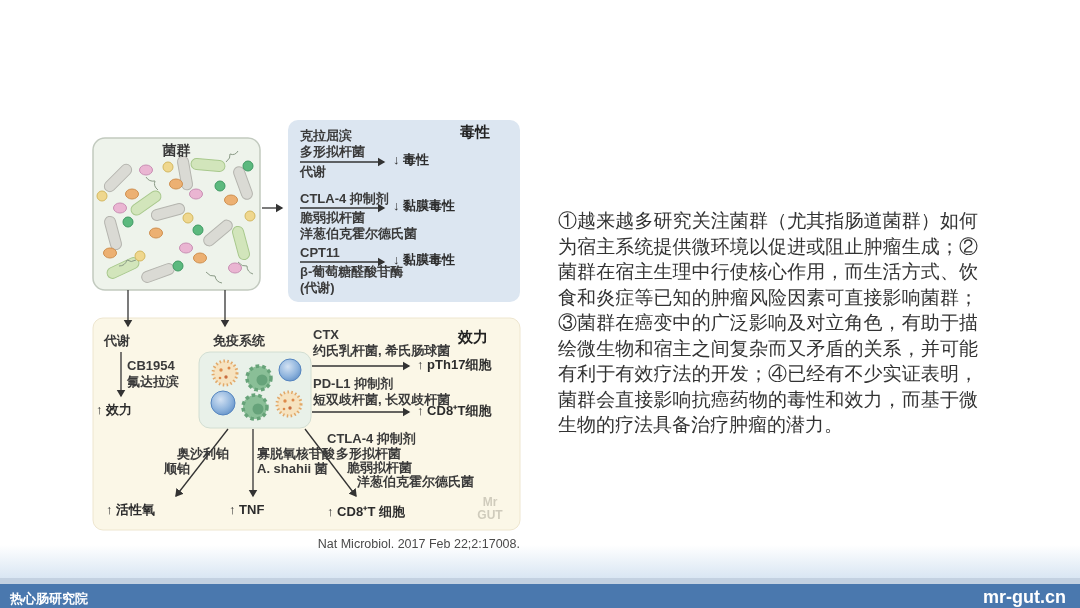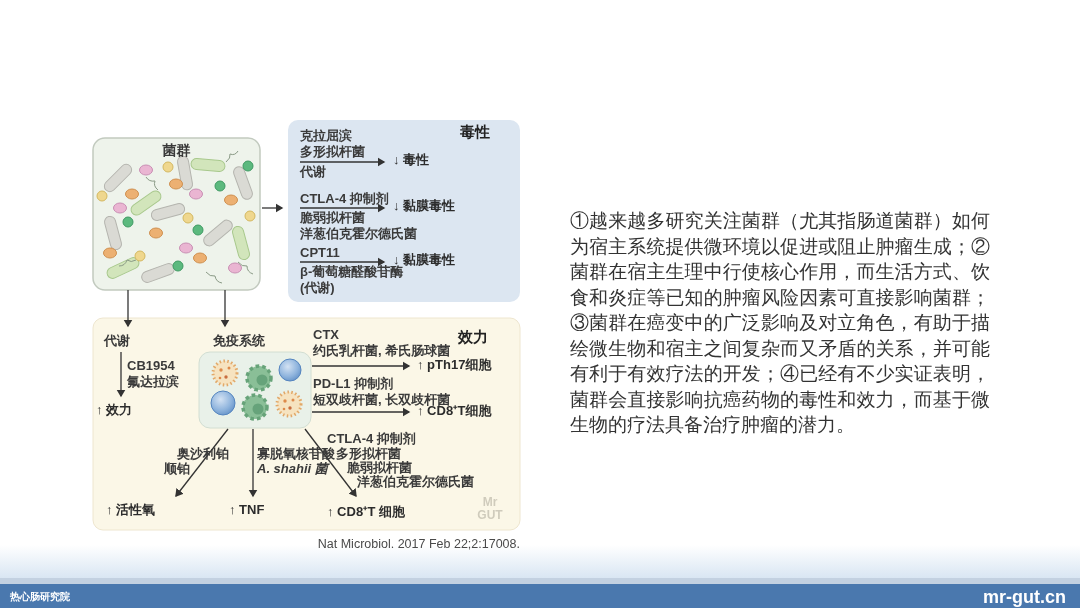--- a/index.html
+++ b/index.html
@@ -12,26 +12,26 @@
      white-space:pre-line;}
   .panel-label{font-size:15px;font-weight:800;color:#222;}
   .result{font-weight:700;color:#2c2c2c;}
   .svgwrap{position:absolute;left:88px;top:112px;width:440px;height:450px;}
   .watermark{position:absolute;left:468px;top:496px;width:44px;text-align:center;
      font-size:12px;font-weight:800;color:#b9b5a6;opacity:.65;line-height:1.05;white-space:pre-line;}
   .citation{position:absolute;left:230px;top:537px;width:290px;text-align:right;
      font-size:12.5px;color:#4a4a4a;}
   .citation .j{margin-left:40px;}
   .bodytext{position:absolute;left:558px;top:208px;width:420px;
-     font-size:19px;line-height:25.5px;color:#333;text-align:justify;margin-left:12px;}
+     font-size:19px;line-height:25.5px;color:#333;text-align:justify;}
   .bottom-fade{position:absolute;left:0;top:545px;width:1080px;height:33px;
      background:linear-gradient(#ffffff, #d9e6f3);}
   .footer-strip{position:absolute;left:0;top:578px;width:1080px;height:6px;background:#c3d1e1;}
   .footer-bar{position:absolute;left:0;top:584px;width:1080px;height:24px;background:#4a78ae;}
-  .footer-left{position:absolute;left:10px;top:590px;font-size:10px;font-weight:bold;color:#fff;}
+  .footer-left{position:absolute;left:10px;top:590px;font-size:13px;font-weight:bold;color:#fff;}
   .footer-right{position:absolute;right:14px;top:587px;font-size:18px;font-weight:bold;color:#fff;}
 </style>
 </head>
 <body>
 
 <div class="slide">
 
 
   <div class="bottom-fade"></div>
 
@@ -187,21 +187,21 @@
 
   <div class="t" style="left:313px;top:376px;">PD-L1 抑制剂</div>
   <div class="t" style="left:313px;top:392px;">短双歧杆菌, 长双歧杆菌</div>
   <div class="t result" style="left:417px;top:403px;">↑ CD8⁺T细胞</div>
 
   <div class="t" style="left:177px;top:446px;">奥沙利铂</div>
   <div class="t" style="left:164px;top:461px;">顺铂</div>
   <div class="t result" style="left:106px;top:502px;">↑ 活性氧</div>
 
   <div class="t" style="left:257px;top:446px;">寡脱氧核苷酸</div>
-  <div class="t" style="left:257px;top:461px;font-style:italic;">A. shahii 菌</div>
+  <div class="t" style="left:257px;top:461px;">A. shahii 菌</div>
   <div class="t result" style="left:229px;top:502px;">↑ TNF</div>
 
   <div class="t" style="left:327px;top:431px;">CTLA-4 抑制剂</div>
   <div class="t" style="left:336px;top:446px;font-family:Liberation Serif, serif;">多形拟杆菌</div>
   <div class="t" style="left:347px;top:460px;">脆弱拟杆菌</div>
   <div class="t" style="left:357px;top:474px;">洋葱伯克霍尔德氏菌</div>
   <div class="t result" style="left:327px;top:504px;">↑ CD8⁺T 细胞</div>
 
   <div class="watermark">Mr
 GUT</div>

